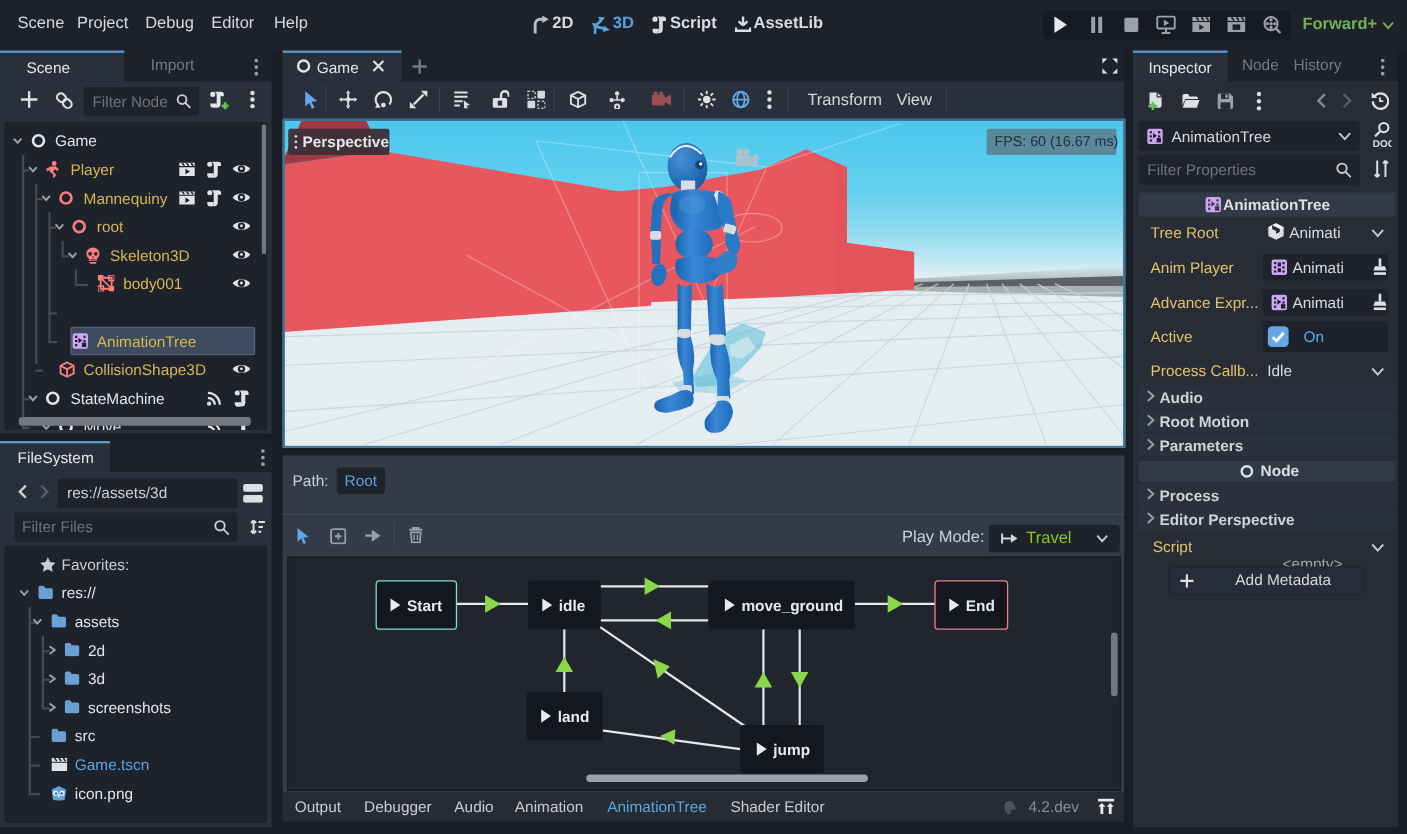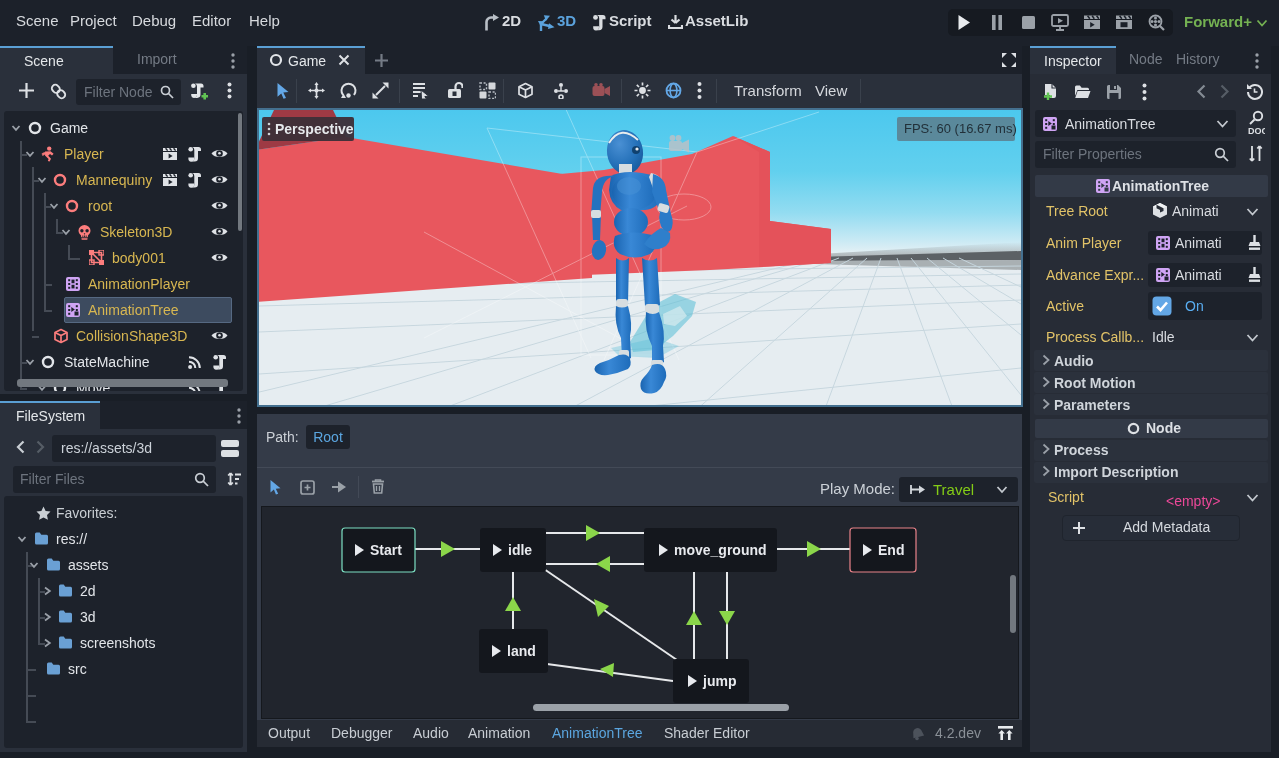--- a/index.html
+++ b/index.html
@@ -392,38 +392,20 @@
         </span>
     <span class="yellow" style="position:absolute;left:112px;">body001</span>
     <span class="ic" style="left:211px;top:6px;">
           <svg width="17" height="13">
             <path d="M0.5 6.5 C3.5 1.7 13.5 1.7 16.5 6.5 C13.5 11.3 3.5 11.3 0.5 6.5 Z" fill="#dfe2e6"></path>
             <circle cx="8.5" cy="6.5" r="3.3" fill="#1d222b"></circle>
             <circle cx="8.5" cy="6.3" r="1.3" fill="#dfe2e6"></circle>
           </svg>
         </span>
   </div>
-  <div class="trow" style="left:0;top:225px;width:247px;">
-    <span class="ic" style="left:65px;top:5px;">
-          <svg width="16" height="16">
-            <rect x="1" y="1" width="14" height="14" rx="2" fill="#cfa4f4"></rect>
-            <g fill="#1d222b">
-              <rect x="3.2" y="3.2" width="2" height="2"></rect>
-              <rect x="3.2" y="7" width="2" height="2"></rect>
-              <rect x="3.2" y="10.8" width="2" height="2"></rect>
-              <rect x="10.8" y="3.2" width="2" height="2"></rect>
-              <rect x="10.8" y="7" width="2" height="2"></rect>
-              <rect x="10.8" y="10.8" width="2" height="2"></rect>
-              <rect x="6.5" y="3.6" width="3" height="3.6"></rect>
-              <rect x="6.5" y="8.8" width="3" height="3.6"></rect>
-            </g>
-          </svg>
-        </span>
-    <span class="yellow" style="position:absolute;left:88px;">AnimationPlayer</span>
-  </div>
   <div class="trow" style="left:0;top:251px;width:247px;">
     <span class="ic" style="left:65px;top:5px;">
           <svg width="16" height="16">
             <rect x="1" y="1" width="14" height="14" rx="2" fill="#cfa4f4"></rect>
             <g fill="#1d222b">
               <rect x="3.2" y="3.2" width="2" height="2"></rect>
               <rect x="3.2" y="7" width="2" height="2"></rect>
               <rect x="3.2" y="10.8" width="2" height="2"></rect>
               <rect x="10.8" y="3.2" width="2" height="2"></rect>
               <rect x="10.8" y="7" width="2" height="2"></rect>
@@ -654,20 +636,42 @@
         </span>
     <span class="white" style="position:absolute;left:80px;">screenshots</span>
   </div>
   <div class="trow" style="left:0;top:255px;width:247px;">
     <span class="ic" style="left:46px;top:6px;">
           <svg width="15" height="13">
             <path d="M1 2 a1.5 1.5 0 0 1 1.5-1.5 h3.2 l1.6 2.2 h5.2 A1.5 1.5 0 0 1 14 4.2 V11 a1.5 1.5 0 0 1-1.5 1.5 h-10 A1.5 1.5 0 0 1 1 11 Z" fill="#6aa0d4"></path>
           </svg>
         </span>
     <span class="white" style="position:absolute;left:68px;">src</span>
+  </div>
+  <div class="trow" style="left:0;top:281px;width:247px;">
+    <span class="ic" style="left:46px;top:6px;">
+          <svg width="16" height="14">
+            <path d="M1 1 h14 v3.5 H1 z M1 5.5 h14 v7.5 H1 z" fill="#dfe2e6"></path>
+            <path d="M3.6 1.2 l2 2.6 M7.6 1.2 l2 2.6 M11.6 1.2 l2 2.6" stroke="#1d222b" stroke-width="1.4"></path>
+          </svg>
+        </span>
+    <span class="blue" style="position:absolute;left:68px;">Game.tscn</span>
+  </div>
+  <div class="trow" style="left:0;top:307px;width:247px;">
+    <span class="ic" style="left:46px;top:6px;">
+          <svg width="15" height="14" viewBox="0 0 15 14">
+            <path d="M2.2 13 L1 4.5 Q1 3.4 2.3 3 L5.3 2 L5.8 1 h3.4 L9.7 2 L12.7 3 Q14 3.4 14 4.5 L12.8 13 Q10 14 7.5 14 Q5 14 2.2 13 Z" fill="#5fa2dc"></path>
+            <circle cx="4.6" cy="7.2" r="2.3" fill="#fff"></circle>
+            <circle cx="10.4" cy="7.2" r="2.3" fill="#fff"></circle>
+            <circle cx="4.9" cy="7.4" r="1.2" fill="#2b5d8a"></circle>
+            <circle cx="10.1" cy="7.4" r="1.2" fill="#2b5d8a"></circle>
+            <rect x="6.8" y="8.6" width="1.4" height="2" fill="#fff"></rect>
+          </svg>
+        </span>
+    <span class="white" style="position:absolute;left:68px;">icon.png</span>
   </div>
 </div>
 
 <div id="center" class="abs">
 
   <div class="tabstrip abs" style="left:0;top:0;width:765px;"></div>
   <div class="tab-active" style="left:0;width:108px;">
         <span class="tab-label" style="left:31px;">Game</span>
       </div>
   <span class="ic" style="left:12px;top:7px;">
@@ -1332,24 +1336,24 @@
         <svg width="8" height="12">
           <path d="M1.5 1.5 L6.5 6 L1.5 10.5" stroke="#9aa0a8" stroke-width="1.8" fill="none"></path>
         </svg>
       </span>
   <span class="abs sechead txt" style="left:24px;top:396px;">Process</span>
   <span class="ic" style="left:12px;top:419px;">
         <svg width="8" height="12">
           <path d="M1.5 1.5 L6.5 6 L1.5 10.5" stroke="#9aa0a8" stroke-width="1.8" fill="none"></path>
         </svg>
       </span>
-  <span class="abs sechead txt" style="left:24px;top:418px;">Import Description</span>
+  <span class="abs sechead txt" style="left:24px;top:418px;">Editor Perspective</span>
 
   <span class="abs plabel txt" style="left:18px;top:443px;">Script</span>
-  <span class="abs txt" style="left:136px;top:447px;color:#ec4899;">&lt;empty&gt;</span>
+  <span class="abs txt" style="left:136px;top:458px;color:#a3a3a3;">&lt;empty&gt;</span>
   <span class="ic" style="left:216px;top:447px;">
         <svg width="13" height="10">
           <path d="M1.5 2 L6.5 7.5 L11.5 2" stroke="#c3c8ce" stroke-width="1.8" fill="none"></path>
         </svg>
       </span>
 
   <div class="abs" style="left:32px;top:469px;width:178px;height:26px;background:#272d38;border:1px solid #1f242d;border-radius:4px;"></div>
   <span class="ic" style="left:42px;top:475px;">
         <svg width="14" height="14">
           <path d="M7 1 V13 M1 7 H13" stroke="#dde0e4" stroke-width="2"></path>

